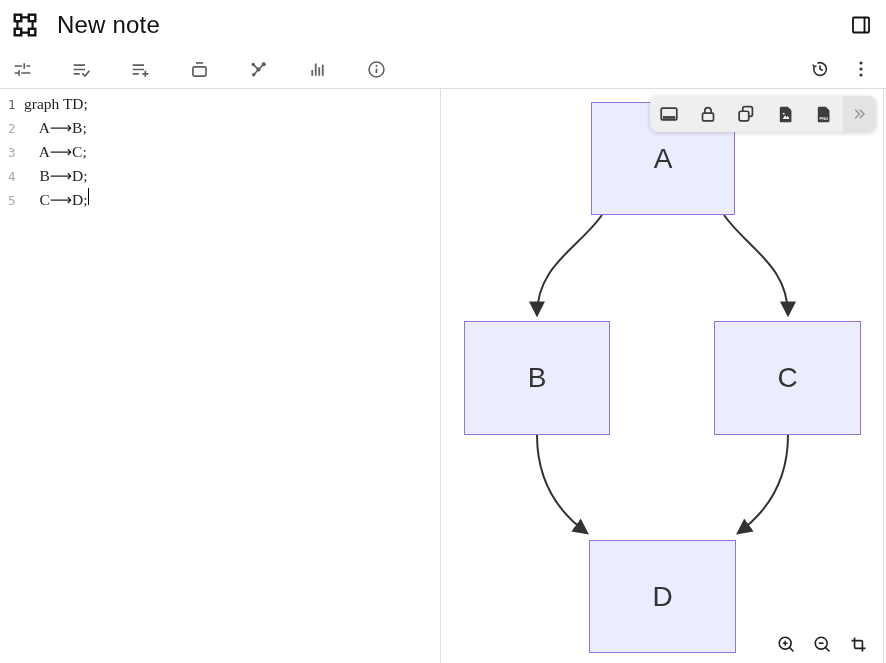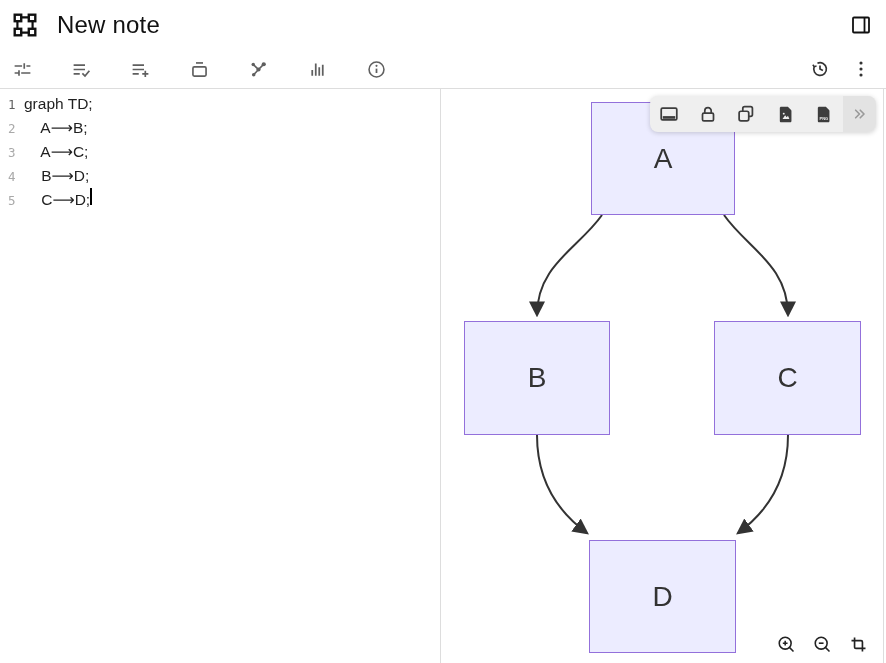--- a/index.html
+++ b/index.html
@@ -28,21 +28,21 @@
   .content { flex:1; display:flex; border-top:1px solid #ddd; min-height:0; }
 
   
   .editor { width:441px; flex:none; border-right:1px solid #ddd; background:#fff;
             padding-top:3px; overflow:hidden; cursor:text; }
   .code-line { display:flex; height:24px; line-height:24px; align-items:baseline; }
   .gutter { width:20px; flex:none; text-align:left; padding-left:8px;
             font-family:"DejaVu Sans Mono", monospace; font-size:12.5px; color:#a9a9a9;
             line-height:24px; }
   .code-line.active .gutter { color:#5f5f5f; }
-  .code-text { font-family:Liberation Sans, sans-serif; font-size:15.5px;
+  .code-text { font-family:Liberation Serif, serif; font-size:15.5px;
                color:#1f1f1f; white-space:pre; line-height:24px; padding-left:4px; }
   .caret { display:inline-block; width:1.5px; height:17px; background:#000;
            vertical-align:-3px; }
 
   
   .canvas { position:relative; width:443px; height:574px; background:#fff;
             border-right:1px solid #ddd; overflow:hidden; }
   .edges { position:absolute; left:0; top:0; pointer-events:none; }
   .node { position:absolute; background:#ECECFF; border:1.5px solid #9370DB;
           display:flex; align-items:center; justify-content:center; }

